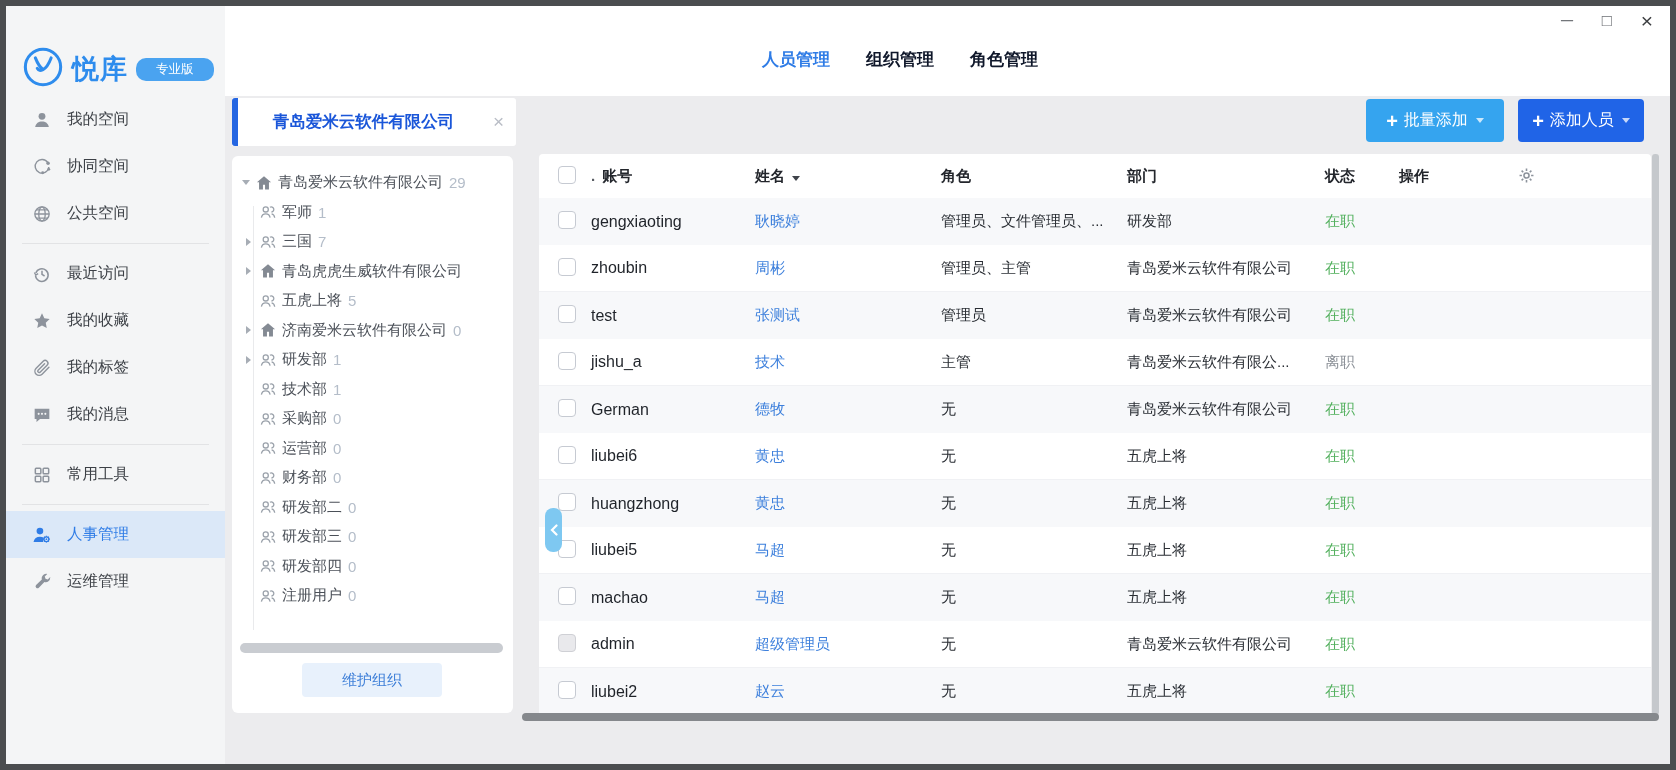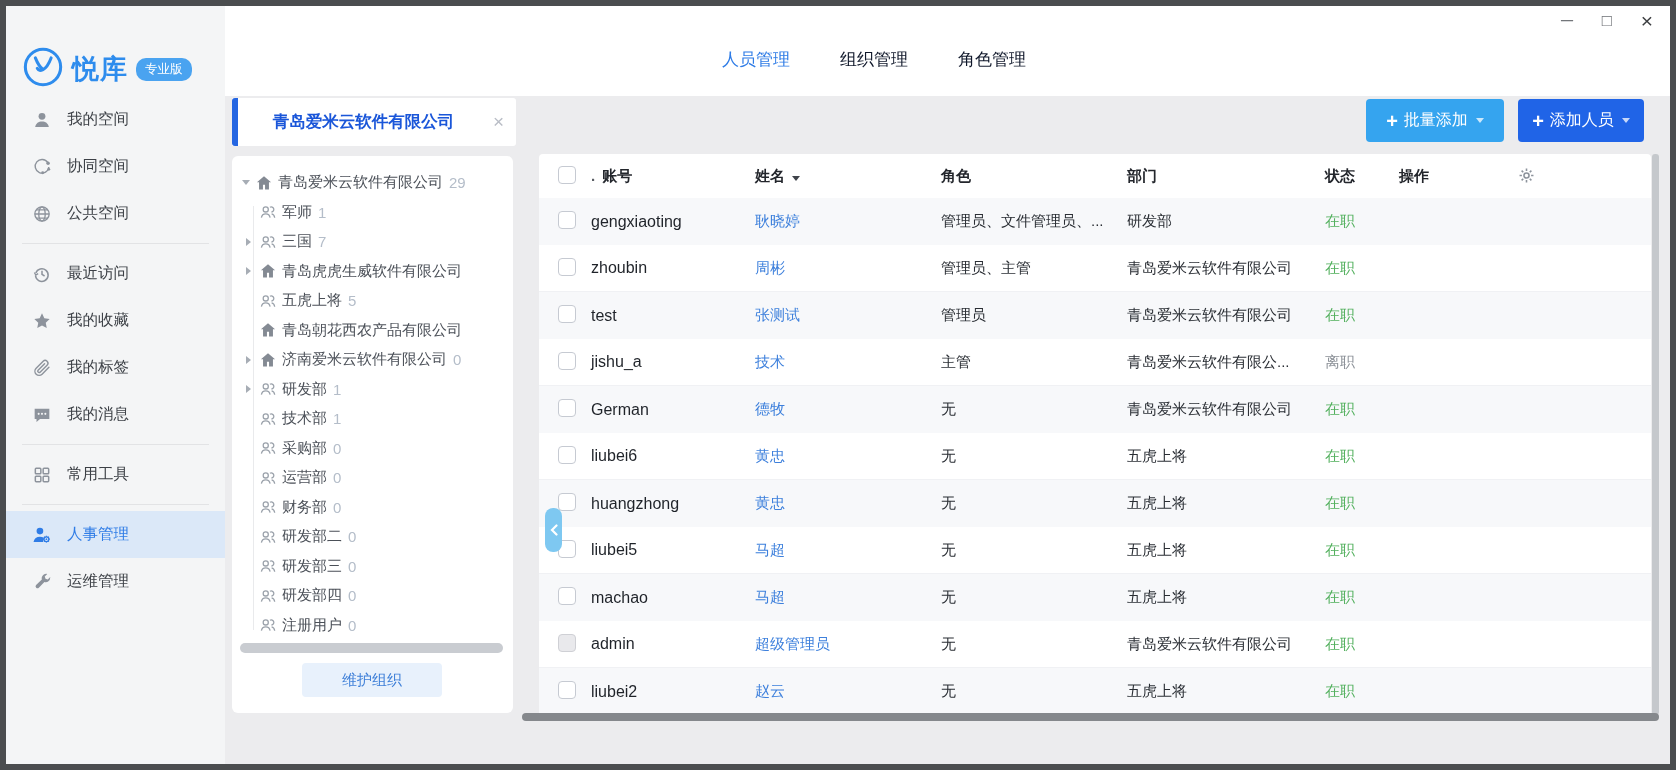--- a/index.html
+++ b/index.html
@@ -10,31 +10,31 @@
   
   .win-controls { position:absolute; top:2px; right:10px; display:flex; gap:14px; z-index:30; }
   .wc { width:26px; height:26px; display:flex; align-items:center; justify-content:center;
         color:#6d7075; font-size:17px; cursor:pointer; }
   .wc-close { color:#3c3e41; font-size:21px; }
 
   
   .sidebar { position:absolute; left:0; top:0; width:219px; height:758px; background:#f4f5f6; z-index:5; }
   .logo { position:absolute; top:40px; left:16px; display:flex; align-items:center; gap:8px; }
   .logo-text { color:#2e8ced; font-size:27px; font-weight:700; letter-spacing:1px; }
-  .logo-badge { background:#4aa3f0; color:#fff; font-size:12.5px; padding:3px 9px; border-radius:10px; }
+  .logo-badge { background:#4aa3f0; color:#fff; font-size:12.5px; padding:3px 20px; border-radius:10px; }
   .side-nav { position:absolute; top:90px; left:0; right:0;font-family:Liberation Serif, serif; }
   .side-item { height:47px; display:flex; align-items:center; padding-left:26px; gap:15px;
                color:#3c4046; font-size:15.5px; cursor:pointer; }
   .side-item.active { background:#dbe8f8; color:#2f7ce6; }
   .side-icon { width:20px; height:20px; display:inline-flex; }
   .side-divider { height:1px; background:#e2e3e5; margin:6px 16px; }
 
   
   .topbar { position:absolute; left:219px; top:0; width:1445px; height:90px; background:#fff; }
-  .tabs { position:absolute; left:497px; top:42px; display:flex; gap:50px; }
+  .tabs { position:absolute; left:537px; top:42px; display:flex; gap:36px;font-weight:bold; }
   .tab { font-size:17px; color:#0f172a; cursor:pointer; }
   .tab.active { color:#2f7ce6; }
 
   
   .org-chip { position:absolute; left:226px; top:92px; width:284px; height:48px; background:#fff;
               display:flex; align-items:center; border-radius:0 3px 3px 0; z-index:6; }
   .org-chip-bar { position:absolute; left:0; top:0; width:6px; height:48px; background:#2566e2; border-radius:3px 0 0 3px; }
   .org-chip-label { flex:1; text-align:center; color:#1a56d9; font-weight:700; font-size:16.5px; padding-left:14px; }
   .org-chip-close { color:#b9bdc6; font-size:19px; padding:0 12px; cursor:pointer; }
 
@@ -303,30 +303,20 @@
             <svg viewBox="0 0 24 24" width="18" height="18" fill="none" stroke="#9aa1aa" stroke-width="1.7">
               <circle cx="9" cy="8.6" r="3.4"></circle>
               <path d="M3.2 19.6c.5-3.4 2.8-5.2 5.8-5.2s5.3 1.8 5.8 5.2"></path>
               <path d="M14.6 5.7a3.4 3.4 0 1 1 2 6.3M16.8 14.6c2.4.5 3.8 2.2 4.1 5"></path>
             </svg>
           </span>
     <span class="tlabel">五虎上将</span>
     <span class="tcount">5</span>
   </div>
         <div class="tree-item lvl1">
-    <span class="arrow-slot"></span>
-    <span class="ticon">
-            <svg viewBox="0 0 24 24" width="18" height="18">
-              <path d="M12 3 2.6 11h2.8v9.6h5.2v-6.2h2.8v6.2h5.2V11h2.8z" fill="#848a93"></path>
-            </svg>
-          </span>
-    <span class="tlabel">青岛朝花西农产品有限公司</span>
-    <span class="tcount"></span>
-  </div>
-        <div class="tree-item lvl1">
     <span class="arrow-slot">
             <i class="tri-r"></i>
           </span>
     <span class="ticon">
             <svg viewBox="0 0 24 24" width="18" height="18">
               <path d="M12 3 2.6 11h2.8v9.6h5.2v-6.2h2.8v6.2h5.2V11h2.8z" fill="#848a93"></path>
             </svg>
           </span>
     <span class="tlabel">济南爱米云软件有限公司</span>
     <span class="tcount">0</span>

